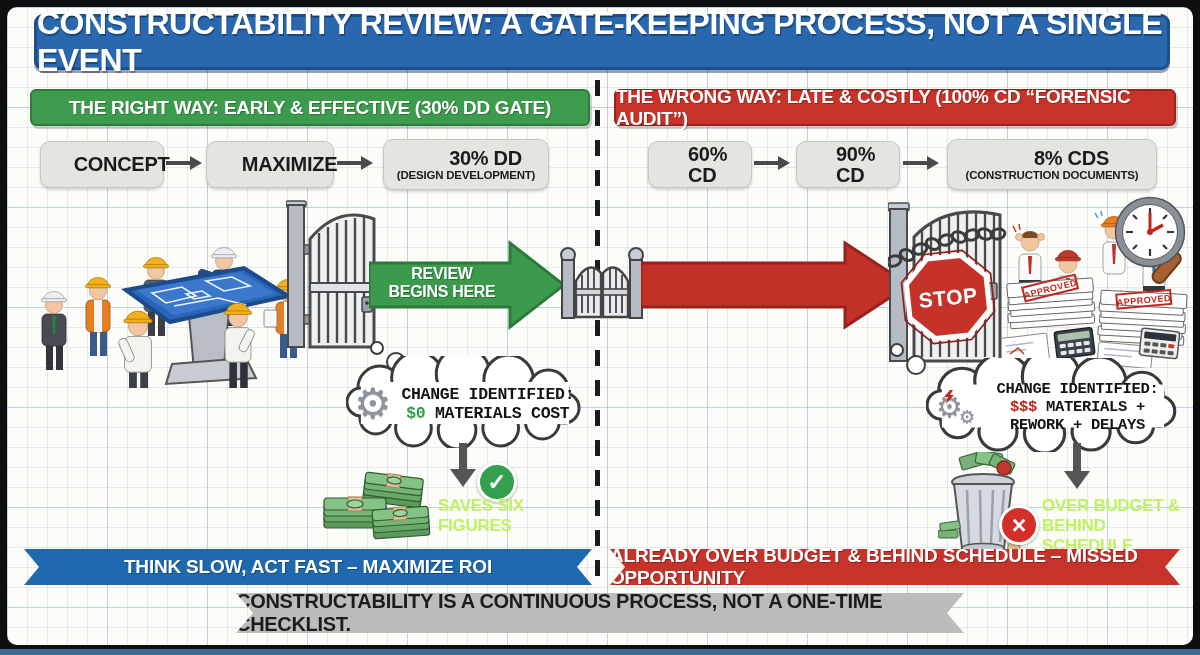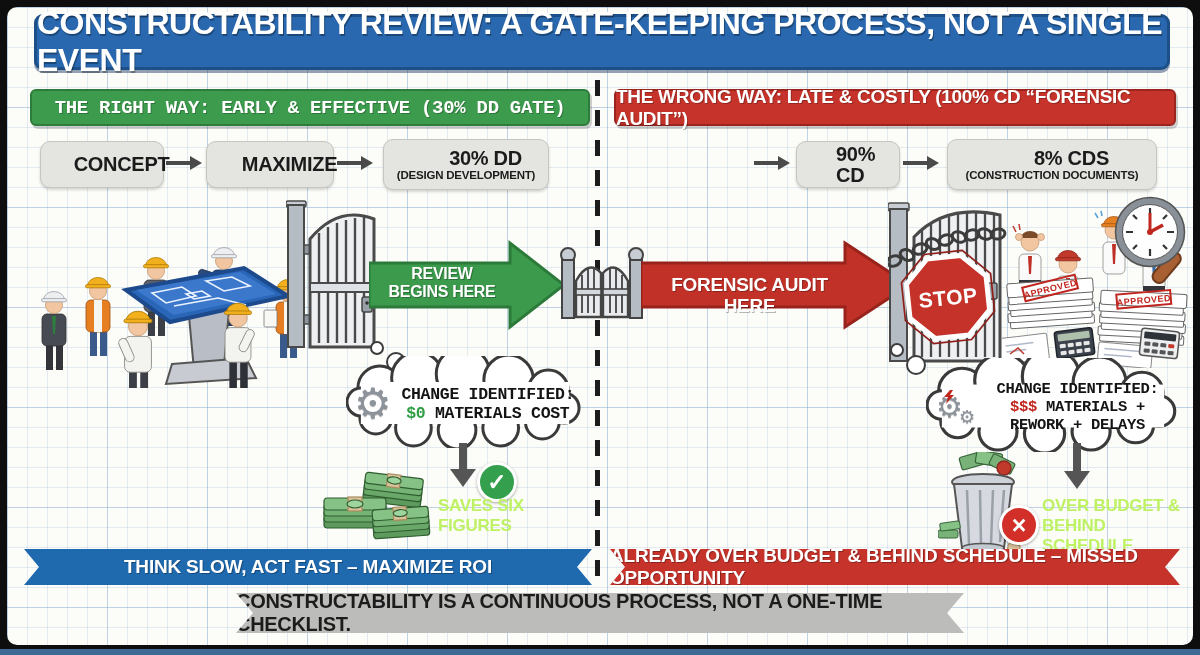--- a/index.html
+++ b/index.html
@@ -16,21 +16,21 @@
   .bottom-edge{position:absolute;left:0;bottom:0;width:1200px;height:6px;background:#3f6a95;}
   .abs{position:absolute;}
   .cond{font-weight:700;letter-spacing:-0.3px;font-stretch:condensed;}
   .title{left:34px;top:14px;width:1130px;height:50px;background:#2968ae;border:3px solid #1d4f88;
     border-radius:9px;color:#ffffff;display:flex;align-items:center;justify-content:center;
     font-size:32px;letter-spacing:-0.5px;box-shadow:0 3px 0 rgba(20,50,90,.45);
     text-shadow:1px 2px 0 rgba(0,0,0,.3);}
   .col-header{height:33px;display:flex;align-items:center;justify-content:center;color:#fff;
     font-size:19px;border-radius:6px;box-shadow:2px 3px 0 rgba(0,0,0,.18);
     text-shadow:1px 1px 0 rgba(0,0,0,.25);}
-  .green-h{left:30px;top:89px;width:556px;background:#3d9b4d;border:2px solid #2e7c3b;font-family:Liberation Mono, monospace;}
+  .green-h{left:30px;top:89px;width:556px;background:#3d9b4d;border:2px solid #2e7c3b;}
   .red-h{left:614px;top:89px;width:558px;background:#c5332b;border:2px solid #9c241e;}
   .divider{left:595px;top:80px;width:5px;height:508px;
     background:repeating-linear-gradient(to bottom,#1c1c1c 0 16px,transparent 16px 30px);}
   .flow-box{background:#e4e4e1;border:1px solid #c6c6c0;border-radius:10px;
     box-shadow:0 2px 3px rgba(0,0,0,.16);display:flex;flex-direction:column;align-items:center;
     justify-content:center;color:#1b1b1b;}
   .flow-box .main{font-size:20px;font-weight:700;letter-spacing:-0.3px;line-height:1.02;margin-left:39px;}
   .flow-box .sub{font-size:11.5px;font-weight:700;letter-spacing:-0.2px;margin-top:1px;}
   .flow-arrow{display:flex;align-items:center;justify-content:center;}
   .arrow-text{color:#fff;text-align:center;line-height:1.12;text-shadow:1px 1px 0 rgba(0,0,0,.28);}
@@ -85,20 +85,23 @@
     <svg width="36" height="14" viewBox="0 0 36 14">
         <rect x="0" y="5" width="24" height="4" fill="#4a4a4a"></rect>
         <polygon points="24,0 36,7 24,14" fill="#4a4a4a"></polygon>
       </svg>
   </div>
   <div class="abs flow-box" style="left:383px;top:139px;width:164px;height:49px">
     <div class="main">30% DD</div>
     <div class="sub">(DESIGN DEVELOPMENT)</div>
   </div>
 
+  <div class="abs flow-box" style="left:648px;top:141px;width:102px;height:45px">
+    <div class="main">60% CD</div>
+  </div>
   <div class="abs flow-arrow" style="left:754px;top:156px">
     <svg width="36" height="14" viewBox="0 0 36 14">
         <rect x="0" y="5" width="24" height="4" fill="#4a4a4a"></rect>
         <polygon points="24,0 36,7 24,14" fill="#4a4a4a"></polygon>
       </svg>
   </div>
   <div class="abs flow-box" style="left:796px;top:141px;width:102px;height:45px">
     <div class="main">90% CD</div>
   </div>
   <div class="abs flow-arrow" style="left:903px;top:156px">
@@ -228,21 +231,20 @@
     <path d="M24,32 V70 M30,26 V70 M36,26 V70" stroke="#444" stroke-width="1.8" fill="none"></path>
     <rect x="18" y="46" width="25" height="6" fill="#d4d8dd" stroke="#444" stroke-width="1.6"></rect>
     <path d="M70,74 V38 Q58,16 45,30 V74 Z" fill="#e8eaee" stroke="#444" stroke-width="2.4"></path>
     <path d="M52,26 V70 M58,26 V70 M64,32 V70" stroke="#444" stroke-width="1.8" fill="none"></path>
     <rect x="45" y="46" width="25" height="6" fill="#d4d8dd" stroke="#444" stroke-width="1.6"></rect>
   </svg>
 
   <svg class="abs" style="left:641px;top:239px" width="270" height="92" viewBox="0 0 270 92">
     <polygon points="0,24 204,24 204,4 268,46 204,88 204,68 0,68" fill="#c23128" stroke="#97231c" stroke-width="3"></polygon>
   </svg>
-  <div class="abs arrow-text cond" style="left:652px;top:274px;width:195px;font-size:19px">FORENSIC AUDIT HERE</div>
 
   <svg class="abs" style="left:888px;top:197px" width="122" height="170" viewBox="0 0 122 170">
     <rect x="0" y="6" width="21" height="8" rx="2" fill="#c8cdd3" stroke="#4a4a4a" stroke-width="1.5"></rect>
     <rect x="2" y="12" width="17" height="152" fill="#b6bcc4" stroke="#4a4a4a" stroke-width="2"></rect>
     <path d="M26,40 Q58,6 112,18 L112,164 L26,164 Z" fill="#eef0f2" stroke="#4a4a4a" stroke-width="3"></path>
     <path d="M34,32 V160 M43,27 V160 M52,23 V160 M61,20 V160 M70,17 V160 M79,16 V160 M88,15 V160 M97,15 V160 M106,16 V160" stroke="#4a4a4a" stroke-width="2.3" fill="none"></path>
     <rect x="100" y="86" width="9" height="16" rx="2" fill="#9aa0a8" stroke="#444" stroke-width="1.5"></rect>
     <g fill="none" stroke="#3c3c3c" stroke-width="3">
       <ellipse cx="6" cy="64" rx="7" ry="5" transform="rotate(-20 6 64)"></ellipse>
       <ellipse cx="19" cy="58" rx="7" ry="5" transform="rotate(25 19 58)"></ellipse>

